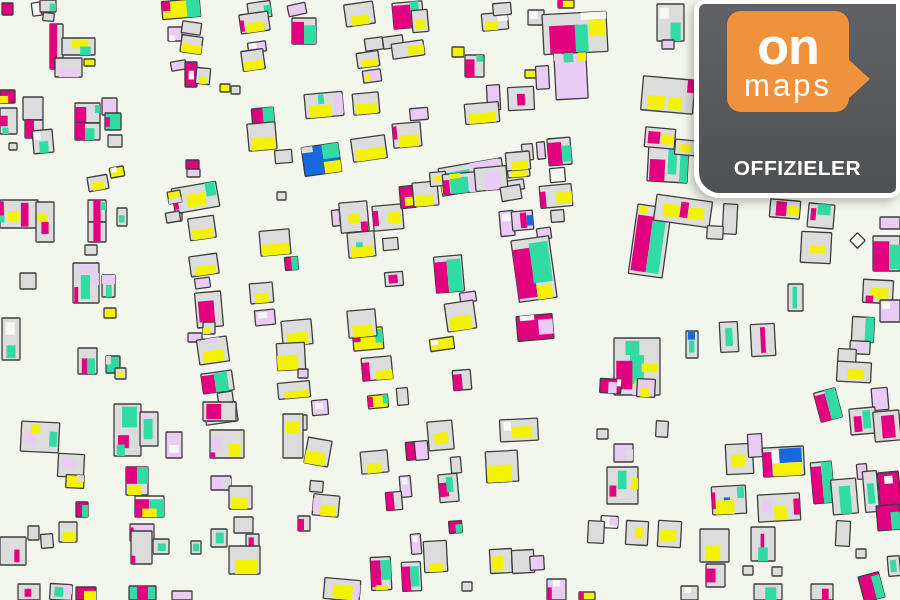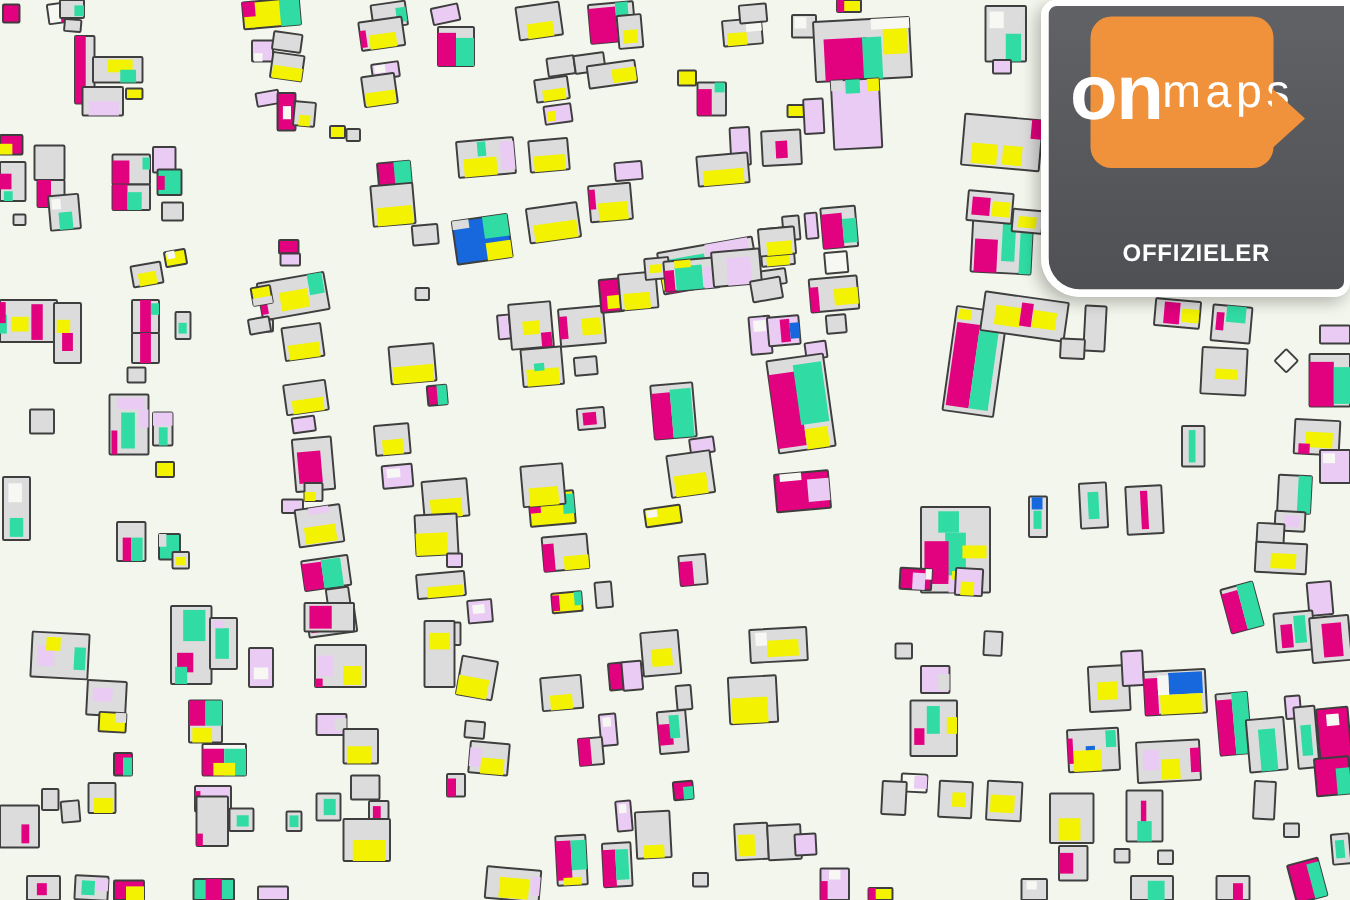--- a/index.html
+++ b/index.html
@@ -7,28 +7,28 @@
   .screen{position:relative;width:900px;height:600px;background:var(--background,#f3f6ec);overflow:hidden;}
   #map-svg{position:absolute;left:0;top:0;}
   
   .badge{position:absolute;top:0;right:0;width:206px;height:198px;box-sizing:border-box;
     border:5px solid var(--badge-border,#fff);border-top-width:4px;border-right-width:4px;
     border-radius:10px 0 10px 26px;
     background:linear-gradient(180deg,var(--badge-bg-top,#606164),var(--badge-bg-bottom,#4f5053));
     box-shadow:-3px 4px 10px rgba(0,0,0,.25);}
   .logo{position:absolute;left:28px;top:7px;width:122px;height:101px;
     background:var(--logo-orange,#f0913c);border-radius:14px;
-    display:flex;flex-direction:row;align-items:center;justify-content:center;}
+    display:flex;flex-direction:column;align-items:center;justify-content:center;}
   .logo-pointer{position:absolute;right:-21px;top:48px;width:0;height:0;
     border-top:20px solid transparent;border-bottom:20px solid transparent;
     border-left:22px solid var(--logo-orange,#f0913c);}
   .logo-on{color:var(--badge-text,#fff);font-size:52px;font-weight:bold;line-height:0.9;letter-spacing:-1px;margin-top:2px;}
   .logo-maps{color:var(--badge-text,#fff);font-size:31px;font-weight:normal;letter-spacing:3px;line-height:1.05;}
   .partner{position:absolute;left:0;bottom:13px;width:100%;text-align:center;
-    color:var(--badge-text,#fff);font-size:16px;font-weight:bold;letter-spacing:0.5px;line-height:1.16;}
+    color:var(--badge-text,#fff);font-size:21px;font-weight:bold;letter-spacing:0.5px;line-height:1.16;}
 </style>
 </head>
 <body>
 
 <div class="screen" style="background: rgb(243, 246, 236);">
   <svg id="map-svg" width="900" height="600" viewBox="0 0 900 600">
       <g transform="translate(7.5 9) rotate(0)">
         <rect x="-5.5" y="-6" width="11" height="12" fill="#e2017e" stroke="#3e3e3e" stroke-width="1.3" stroke-linejoin="round" rx="0.8"></rect>
       </g>
       <g transform="translate(41 8.5) rotate(-8)">

